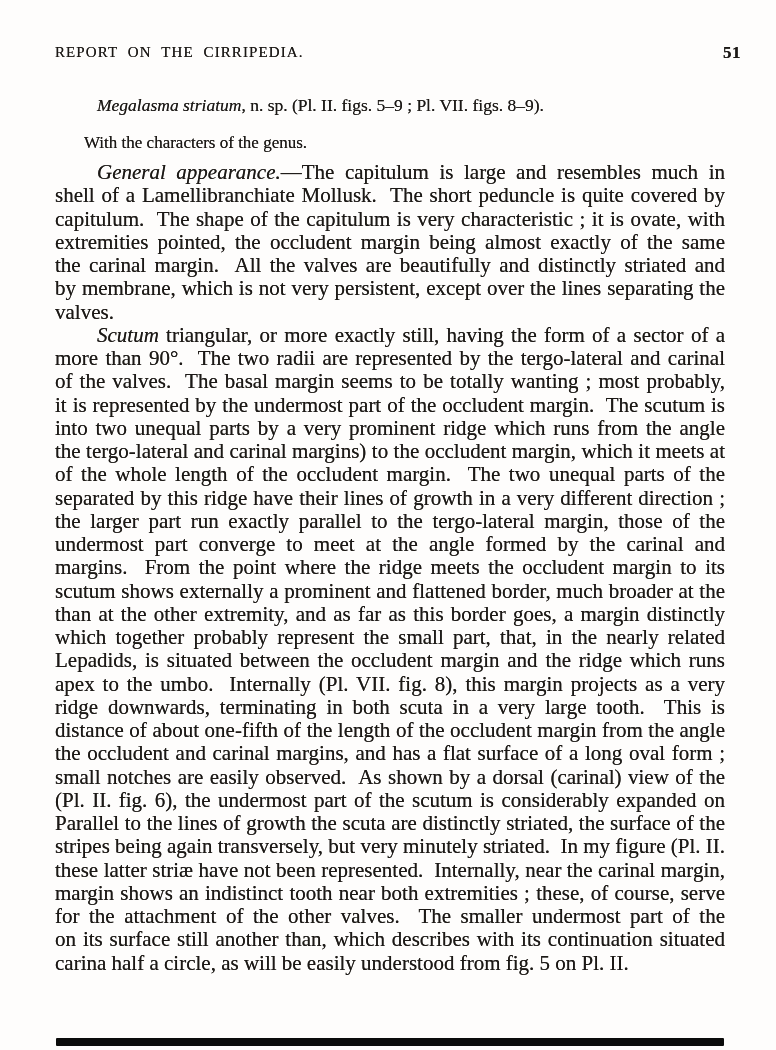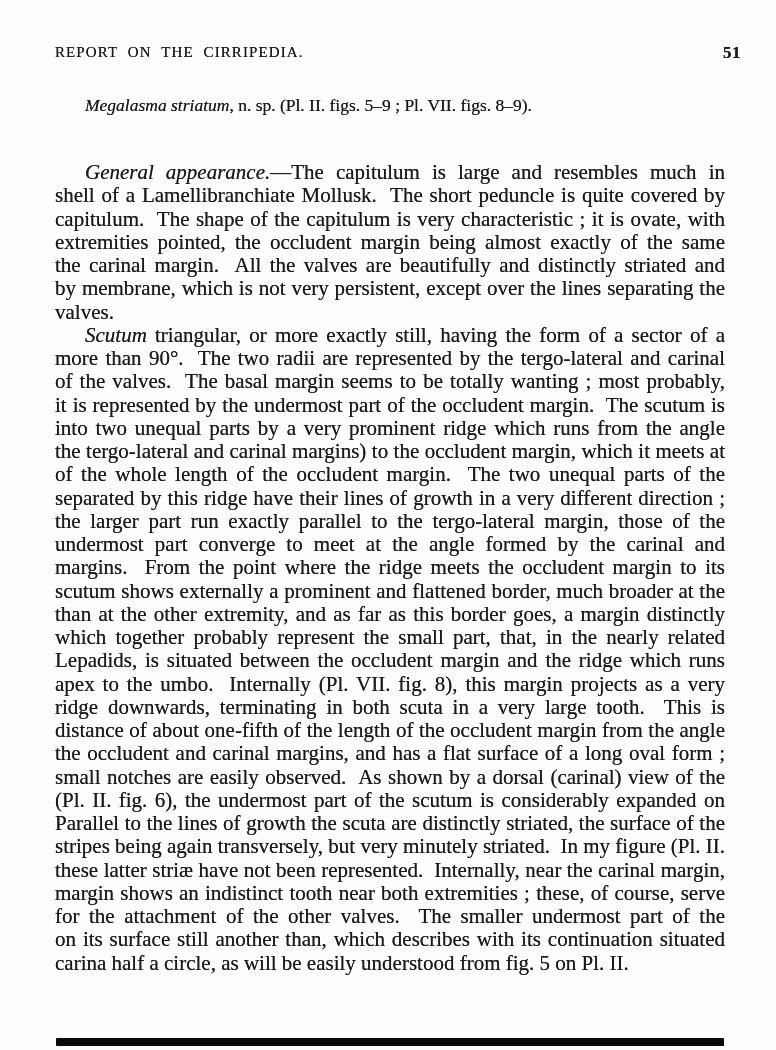--- a/index.html
+++ b/index.html
@@ -81,20 +81,21 @@
   }
   .line.para-end {
     text-align-last: left;
     -moz-text-align-last: left;
   }
   .line.indent {
     text-indent: 30px;
   }
   .line i, .species-heading i {
     font-style: italic;
+    margin-left: 12px;
   }
   .bottom-scan-bar {
     position: absolute;
     left: 56px;
     top: 1038px;
     width: 668px;
     height: 8px;
     border-radius: 1px;
   }
 </style>
@@ -105,20 +106,21 @@
 
   <div class="page-header">
     <div class="header-title">REPORT ON THE CIRRIPEDIA.</div>
     <div class="page-number">51</div>
   </div>
 
   <div class="species-heading">
     <i>Megalasma striatum</i><span>, n. sp. (Pl. II. figs. 5–9 ; Pl. VII. figs. 8–9).</span>
   </div>
 
+  <div class="intro-line">With the characters of the genus.</div>
 
   <div class="body-text">
       <div class="line indent"><i>General appearance.</i>—The capitulum is large and resembles much in outline the</div>
       <div class="line">shell of a Lamellibranchiate Mollusk.&nbsp; The short peduncle is quite covered by the</div>
       <div class="line">capitulum.&nbsp; The shape of the capitulum is very characteristic ; it is ovate, with both</div>
       <div class="line">extremities pointed, the occludent margin being almost exactly of the same length as</div>
       <div class="line">the carinal margin.&nbsp; All the valves are beautifully and distinctly striated and covered</div>
       <div class="line">by membrane, which is not very persistent, except over the lines separating the</div>
       <div class="line para-end">valves.</div>
       <div class="line indent"><i>Scutum</i> triangular, or more exactly still, having the form of a sector of a circle, a little</div>

